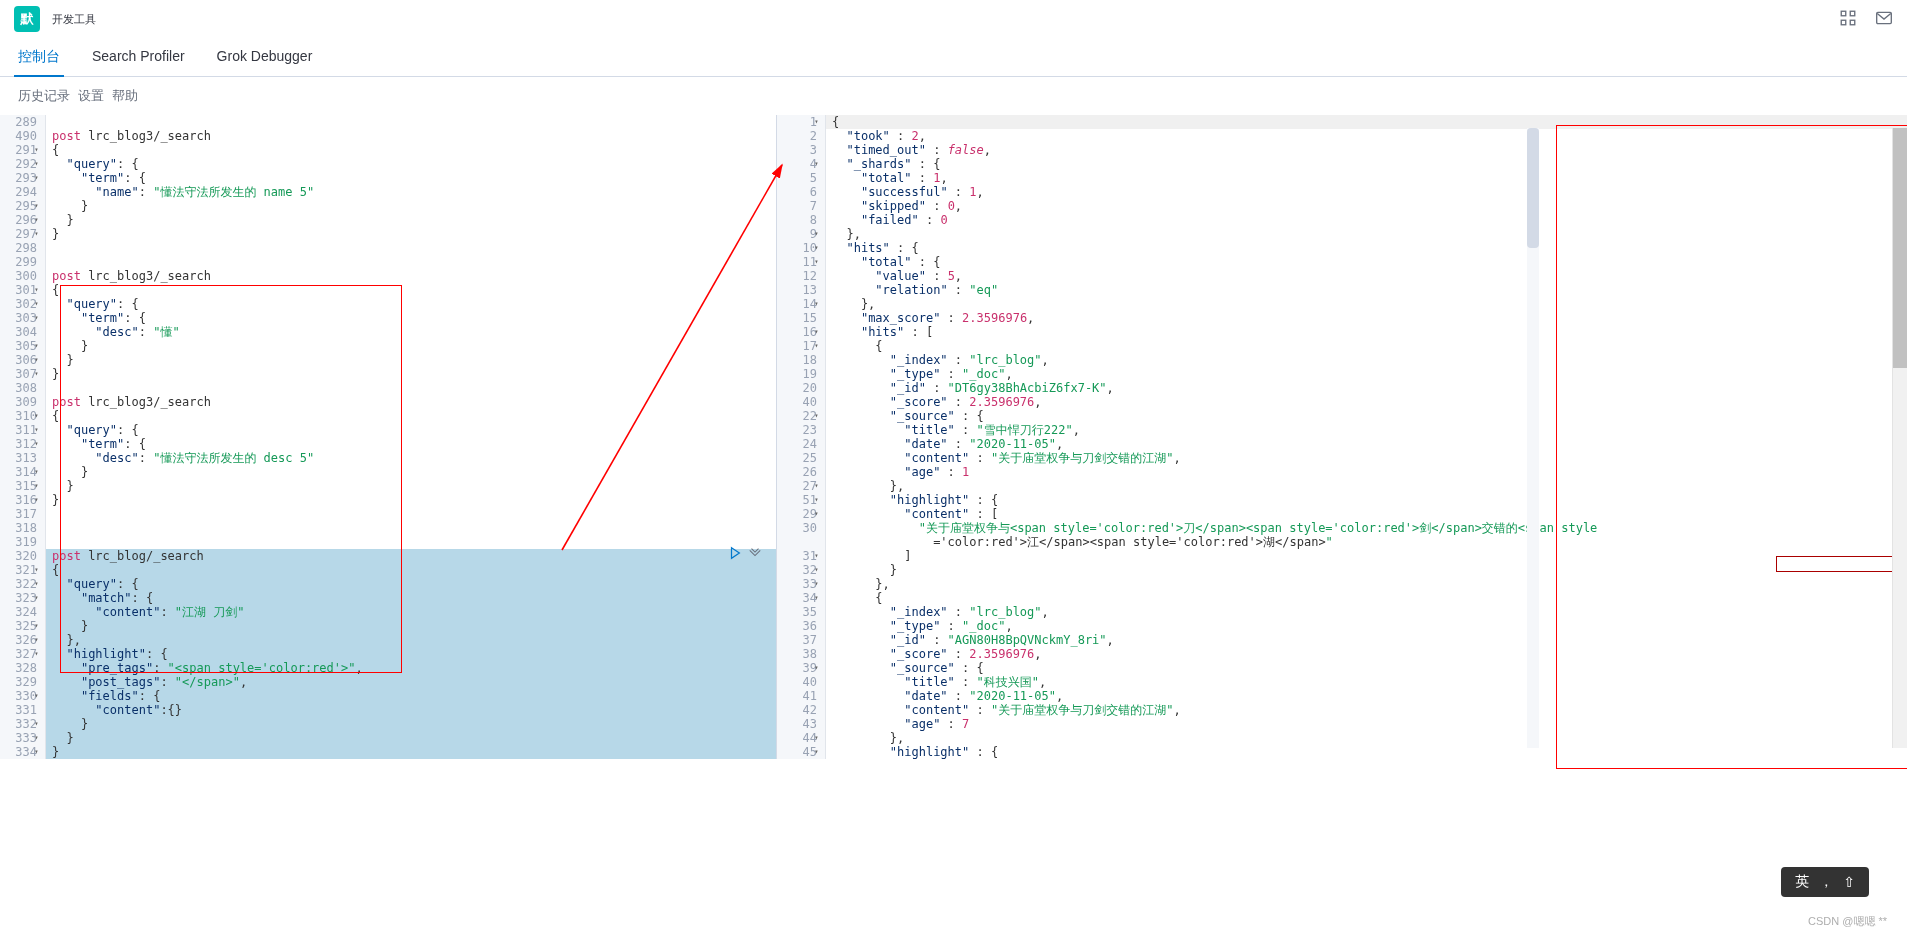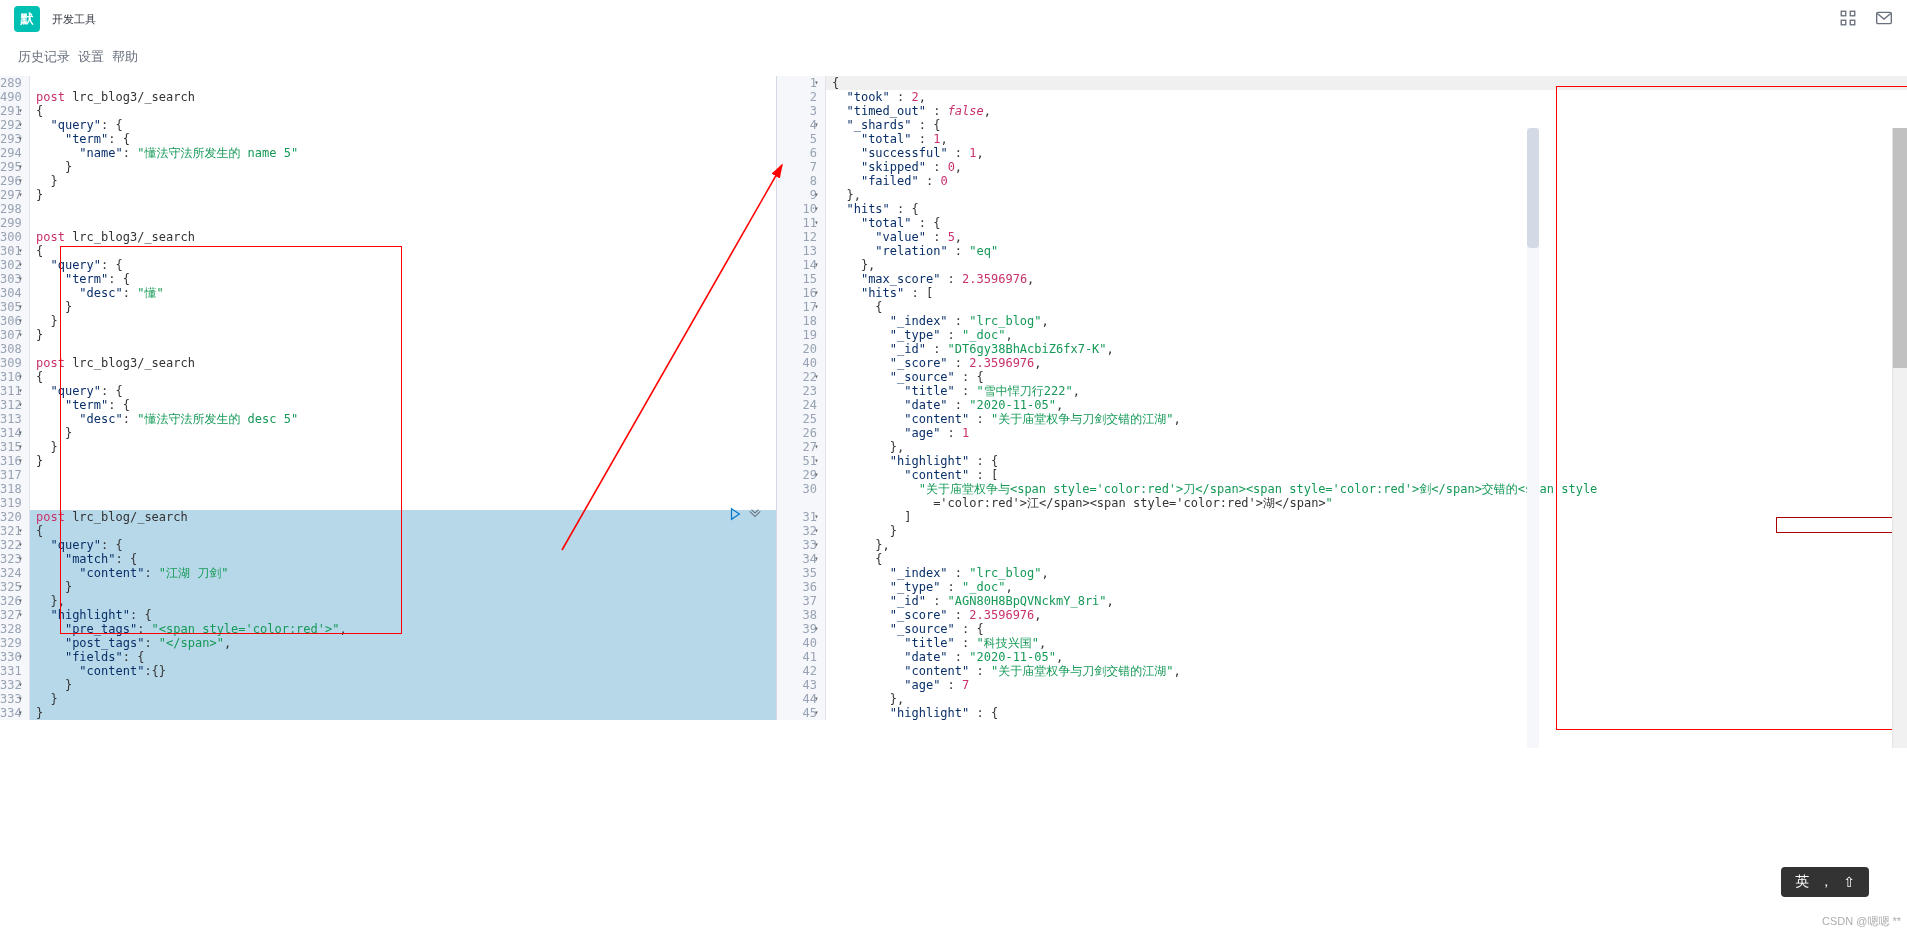--- a/index.html
+++ b/index.html
@@ -17,21 +17,21 @@
 .tab.active { color:#07C; }
 .tab.active::after { content:""; position:absolute; left:0; right:0; bottom:-1px; height:2px; background:#07C; }
 .subnav { display:flex; gap:8px; padding:10px 18px; font-size:13px; color:#69707D; }
 .subnav span { cursor:pointer; }
 .main { display:flex; }
 .pane { position:relative; }
 .pane.left { width:776px; }
 .pane.right { flex:1; }
 .gutter { background:#F5F7FA; color:#98A2B3; text-align:right; padding-right:8px; font-family:Consolas,Monaco,monospace; font-size:12px; line-height:14px; user-select:none; border-right:1px solid #E1E5EB; }
 .pane .wrap { display:flex; }
-.gutter.left { width:30px; }
+.gutter.left { width:46px; }
 .gutter.right { width:50px; border-left:1px solid #D3DAE6; }
 .code { flex:1; font-family:Consolas,Monaco,monospace; font-size:12px; line-height:14px; white-space:pre; }
 .gut-line { height:14px; position:relative; }
 .gut-line.fold::after { content:"▾"; position:absolute; right:-2px; top:0; font-size:8px; color:#666; transform:scaleX(0.8); }
 .code-line { height:14px; padding-left:6px; }
 .code-line.sel { background:#B7D8E8; }
 .activeline { background:#F0F0F0; }
 .tk-keyword { color:#C9306C; }
 .tk-string { color:#159957; }
 .tk-str-dark { color:#0A3069; }
@@ -41,21 +41,21 @@
 .run-icons svg { cursor:pointer; }
 .annot-box1 { position:absolute; left:60px; top:170px; width:342px; height:388px; border:1px solid #F00; pointer-events:none; }
 .annot-box2 { position:absolute; left:780px; top:10px; width:755px; height:644px; border:1px solid #F00; pointer-events:none; }
 .annot-box3 { position:absolute; left:1000px; top:441px; width:430px; height:16px; border:1px solid #A00; pointer-events:none; }
 .arrow-svg { position:absolute; left:402px; top:150px; pointer-events:none; }
 .right-scroll { position:absolute; right:0; top:128px; width:15px; height:620px; background:#F1F1F1; border-left:1px solid #E3E3E3; }
 .right-scroll .thumb { position:absolute; top:0; width:100%; height:240px; background:#C1C1C1; }
 .right-scroll2 { position:absolute; left:1527px; top:128px; width:12px; height:620px; background:#F5F7FA; }
 .right-scroll2 .thumb2 { position:absolute; top:0; width:100%; height:120px; background:#D3DAE6; border-radius:4px; }
 .ime-badge { position:absolute; right:38px; bottom:36px; background:#333; color:#fff; padding:6px 14px; border-radius:4px; font-size:14px; display:flex; align-items:center; gap:10px; }
-.watermark { position:absolute; right:6px; bottom:4px; font-size:11px; color:#AEAEAE; }
+.watermark { position:absolute; right:20px; bottom:4px; font-size:11px; color:#AEAEAE; }
 </style>
 </head>
 <body>
 
 <div class="container">
 
   <div class="header-row">
     <div class="header-left">
       <div class="logo-sq">默</div>
       <div class="page-name">开发工具</div>
@@ -67,20 +67,25 @@
             <rect x="2" y="10" width="4" height="4"></rect>
             <rect x="10" y="10" width="4" height="4"></rect>
           </svg></span>
       <span><svg width="18" height="18" viewBox="0 0 16 16" fill="none" stroke="#69707D" stroke-width="1.2">
             <rect x="1.5" y="3" width="13" height="10" rx="1"></rect>
             <path d="M2 4l6 5 6-5"></path>
           </svg></span>
     </div>
   </div>
 
+  <div class="tabs">
+    <div class="tab active">控制台</div>
+    <div class="tab">Search Profiler</div>
+    <div class="tab">Grok Debugger</div>
+  </div>
 
   <div class="subnav">
     <span>历史记录</span>
     <span>设置</span>
     <span>帮助</span>
   </div>
 
   <div class="main">
     <div class="pane left">
       <div class="wrap">

